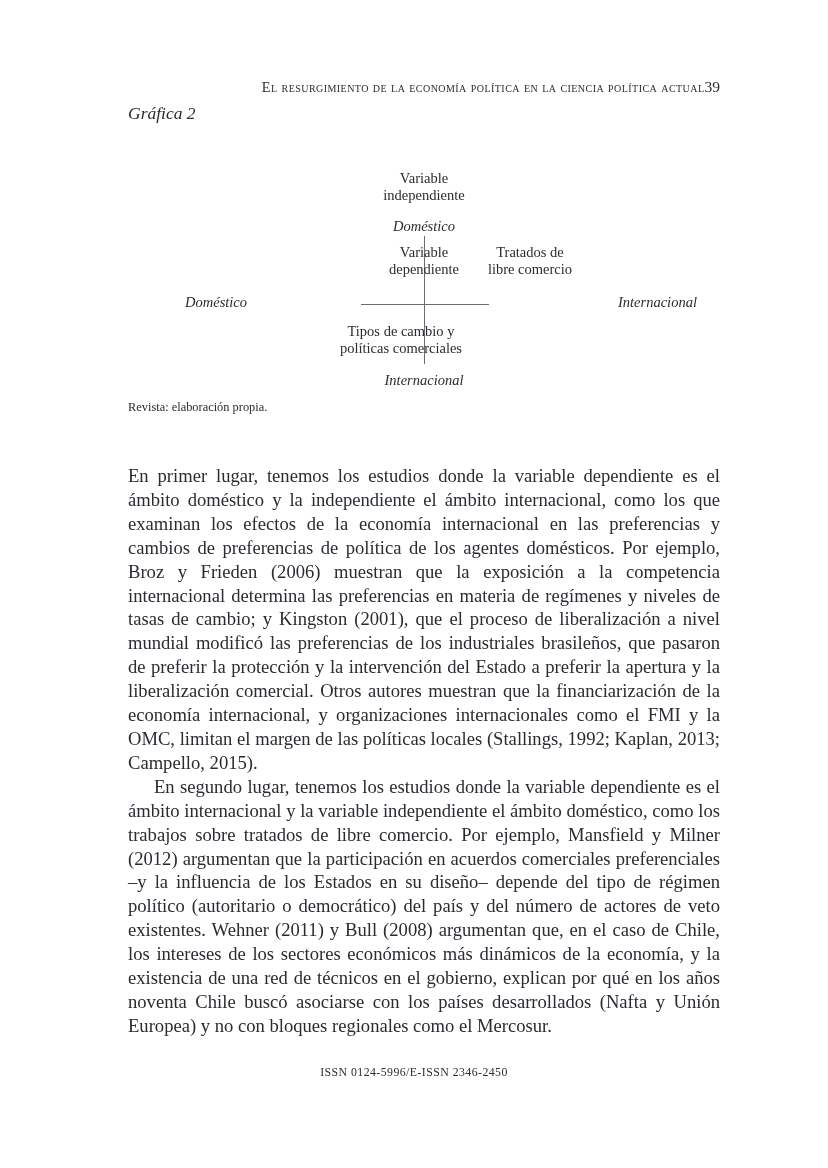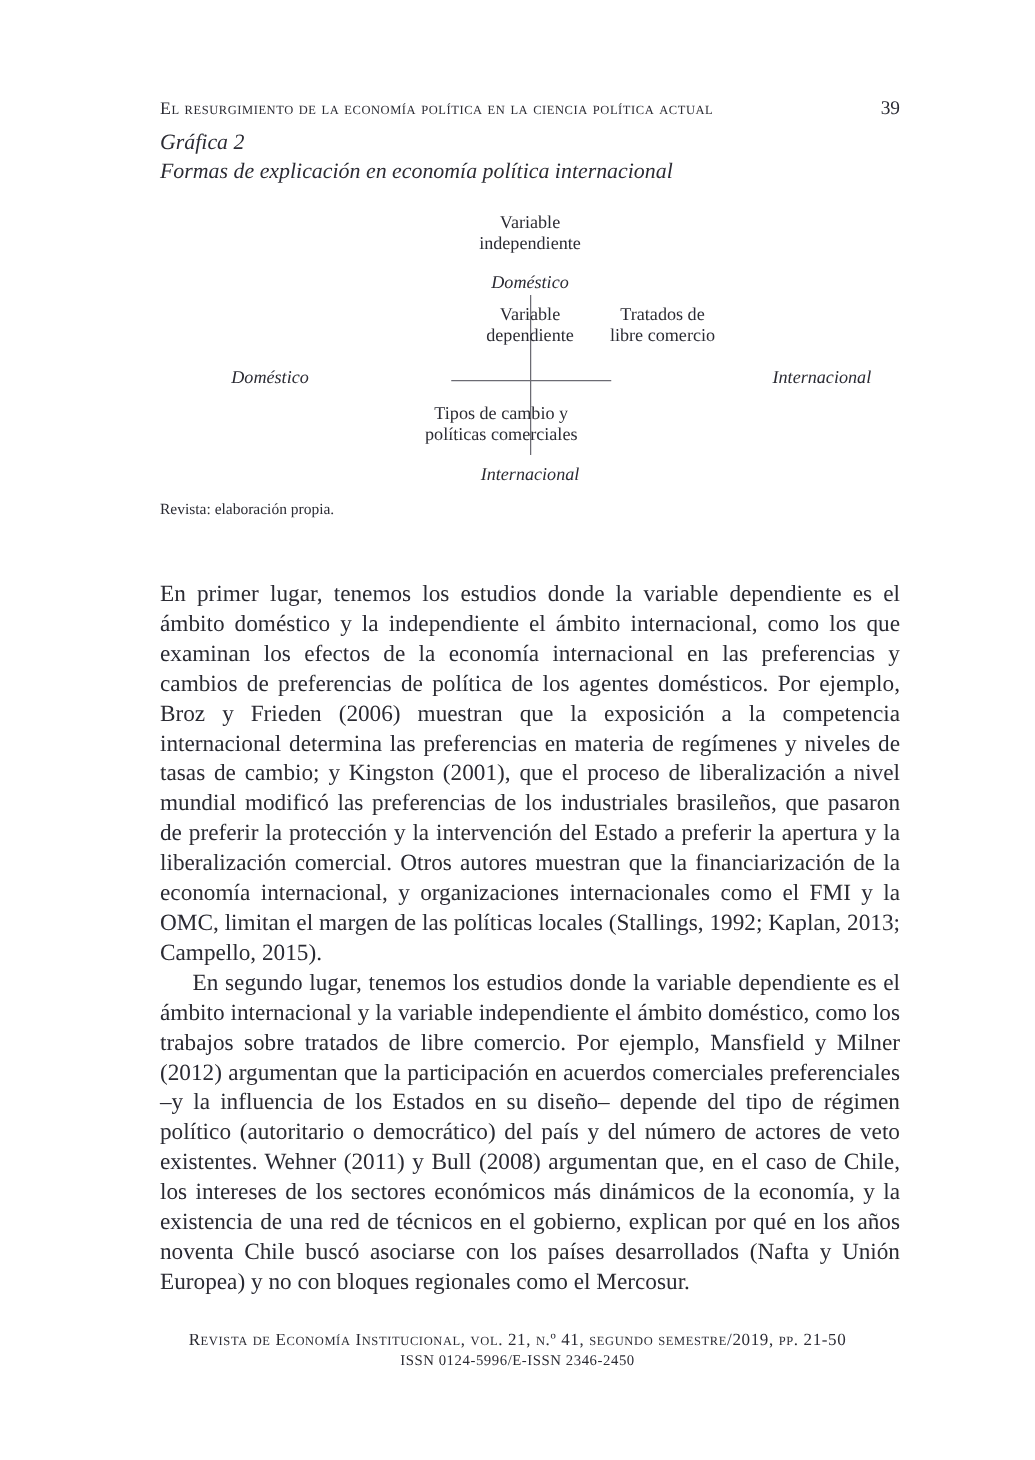--- a/index.html
+++ b/index.html
@@ -24,21 +24,21 @@
   }
 
   
   .runhead {
     position: absolute;
     left: 128px;
     top: 78px;
     width: 592px;
     display: flex;
     align-items: baseline;
-    justify-content: space-between;
+    justify-content: flex-end;
   }
   .runhead-title {
     font-variant: small-caps;
     font-size: 14.2px;
     letter-spacing: 0.45px;
     color: #2b2b33;
     white-space: nowrap;
   }
   .runhead-folio {
     font-size: 15.5px;
@@ -203,21 +203,20 @@
 
 <div class="page">
 
   <div class="runhead">
     <span class="runhead-title">El resurgimiento de la economía política en la ciencia política actual</span>
     <span class="runhead-folio">39</span>
   </div>
 
   <div class="fig-heading">
     <div class="fig-number">Gráfica 2</div>
-    <div class="fig-title">Formas de explicación en economía política internacional</div>
   </div>
 
   <div class="diagram">
 
     <div class="axis-v"></div>
     <div class="axis-h"></div>
 
     <div class="dg-label lbl-indep">
       <div>Variable</div>
       <div>independiente</div>
@@ -248,17 +247,16 @@
   </div>
 
   <div class="source">Revista: elaboración propia.</div>
 
   <div class="body">
     <p>En primer lugar, tenemos los estudios donde la variable dependiente es el ámbito doméstico y la independiente el ámbito internacional, como los que examinan los efectos de la economía internacional en las preferencias y cambios de preferencias de política de los agentes domésticos. Por ejemplo, Broz y Frieden (2006) muestran que la exposición a la competencia internacional determina las preferencias en materia de regímenes y niveles de tasas de cambio; y Kingston (2001), que el proceso de liberalización a nivel mundial modificó las preferencias de los industriales brasileños, que pasaron de preferir la protección y la intervención del Estado a preferir la apertura y la liberalización comercial. Otros autores muestran que la financiarización de la economía internacional, y organizaciones internacionales como el FMI y la OMC, limitan el margen de las políticas locales (Stallings, 1992; Kaplan, 2013; Campello, 2015).</p>
     <p class="indent">En segundo lugar, tenemos los estudios donde la variable dependiente es el ámbito internacional y la variable independiente el ámbito doméstico, como los trabajos sobre tratados de libre comercio. Por ejemplo, Mansfield y Milner (2012) argumentan que la participación en acuerdos comerciales preferenciales –y la influencia de los Estados en su diseño– depende del tipo de régimen político (autoritario o democrático) del país y del número de actores de veto existentes. Wehner (2011) y Bull (2008) argumentan que, en el caso de Chile, los intereses de los sectores económicos más dinámicos de la economía, y la existencia de una red de técnicos en el gobierno, explican por qué en los años noventa Chile buscó asociarse con los países desarrollados (Nafta y Unión Europea) y no con bloques regionales como el Mercosur.</p>
   </div>
 
   <div class="footer">
-    <div class="footer-line1">Revista de Economía Institucional, vol. 21, n.º 41, segundo semestre/2019, pp. 21-50</div>
     <div class="footer-line2">ISSN 0124-5996/E-ISSN 2346-2450</div>
   </div>
 
 </div>
 
 </body></html>

